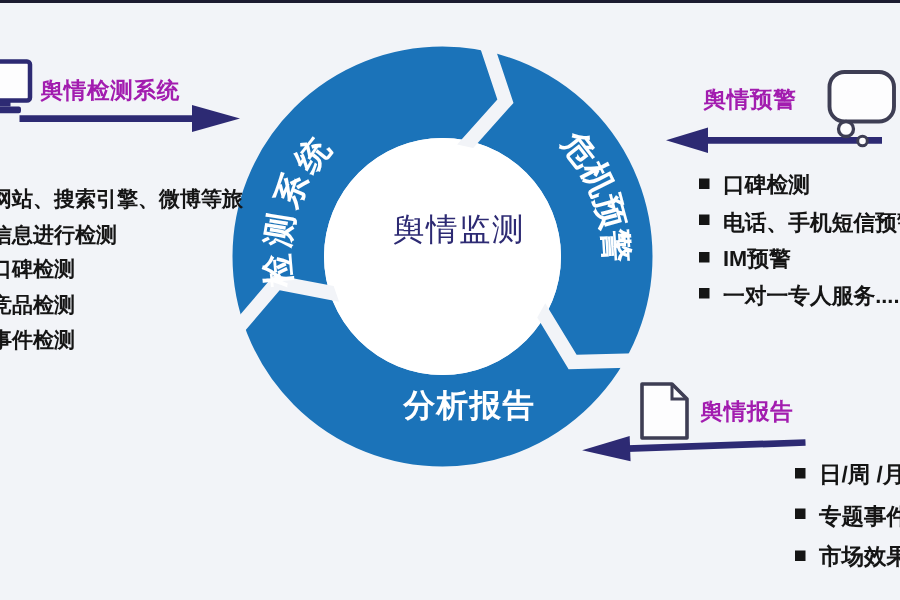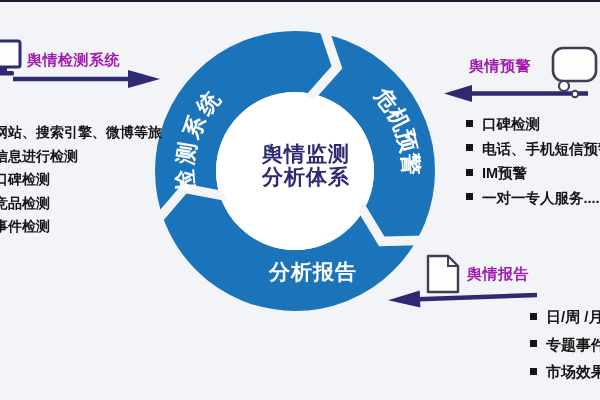--- a/index.html
+++ b/index.html
@@ -10,21 +10,21 @@
   }
   .top-line{position:absolute;left:0;top:0;width:600px;height:2px;background:#1c1c30;}
   .stage{position:absolute;left:0;top:0;width:600px;height:400px;}
 
   .heading{
     position:absolute;font-size:15px;font-weight:bold;color:#a21caf;
     letter-spacing:0.5px;white-space:nowrap;
   }
   .center-title{
     position:absolute;left:226px;top:142px;width:160px;text-align:center;
-    font-size:21px;line-height:23px;font-weight:bold;color:#2d2a73;
+    font-size:21px;line-height:23px;font-weight:normal;color:#2d2a73;
     letter-spacing:1px;white-space:nowrap;
   }
   .list{position:absolute;}
   .list .item{white-space:nowrap;font-weight:bold;color:#151515;}
   .left-list{left:-6px;top:121px;font-size:14px;}
   .left-list .item{height:23.6px;line-height:23.6px;}
   .tr-list{left:466px;top:112px;font-size:14.5px;}
   .tr-list .item{height:24.6px;line-height:24.6px;}
   .br-list{left:530px;top:303px;font-size:15px;}
   .br-list .item{height:27.5px;line-height:27.5px;}
@@ -97,21 +97,20 @@
   </g>
 
   <g>
     <path d="M428,256 h20 l10,10 v26 h-30 z" fill="#fdfdfe" stroke="#3e3e54" stroke-width="2.4" stroke-linejoin="round"></path>
     <path d="M448,256 v10 h10" fill="none" stroke="#3e3e54" stroke-width="2"></path>
   </g>
 </svg>
 
 <div class="center-title">
   <div>舆情监测</div>
-  <div>分析体系</div>
 </div>
 
 <div class="heading" style="left:27px;top:51px;">舆情检测系统</div>
 <div class="list left-list">
   <div class="item">网站、搜索引擎、微博等旅</div>
   <div class="item">信息进行检测</div>
   <div class="item">口碑检测</div>
   <div class="item">竞品检测</div>
   <div class="item">事件检测</div>
 </div>

